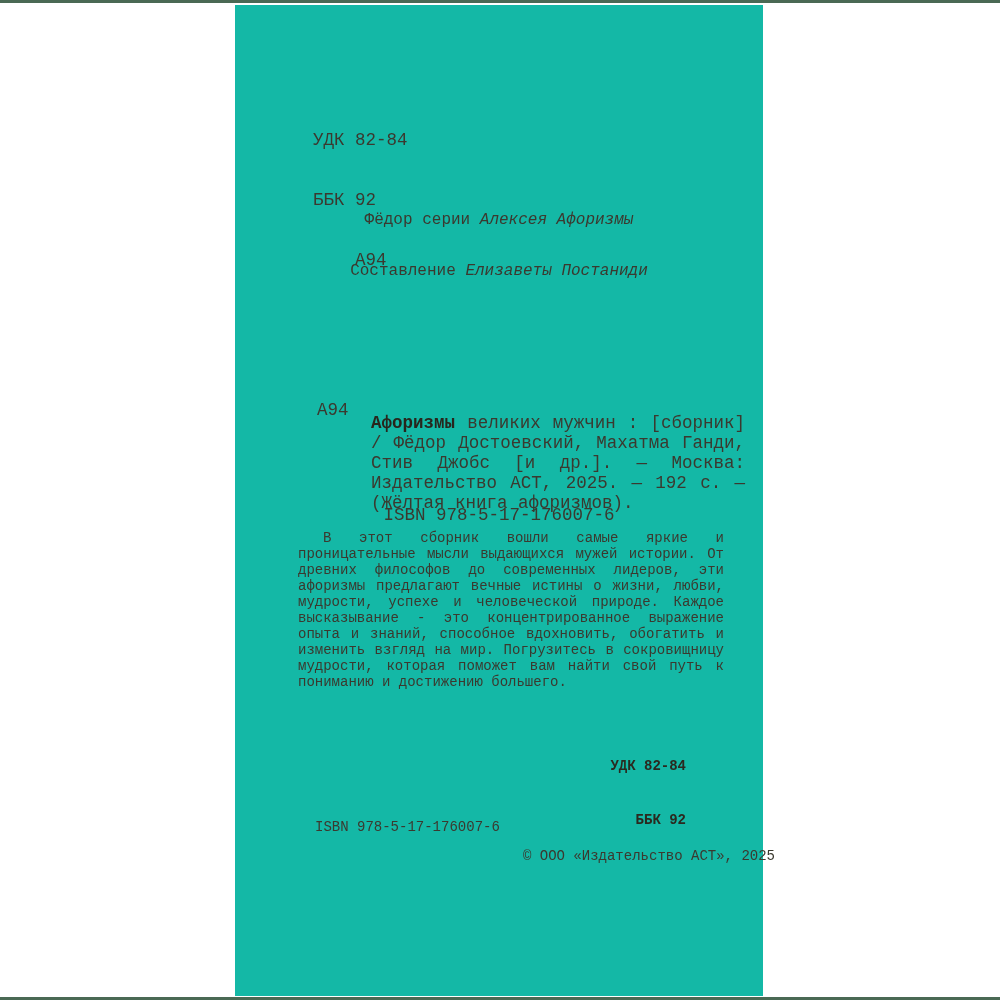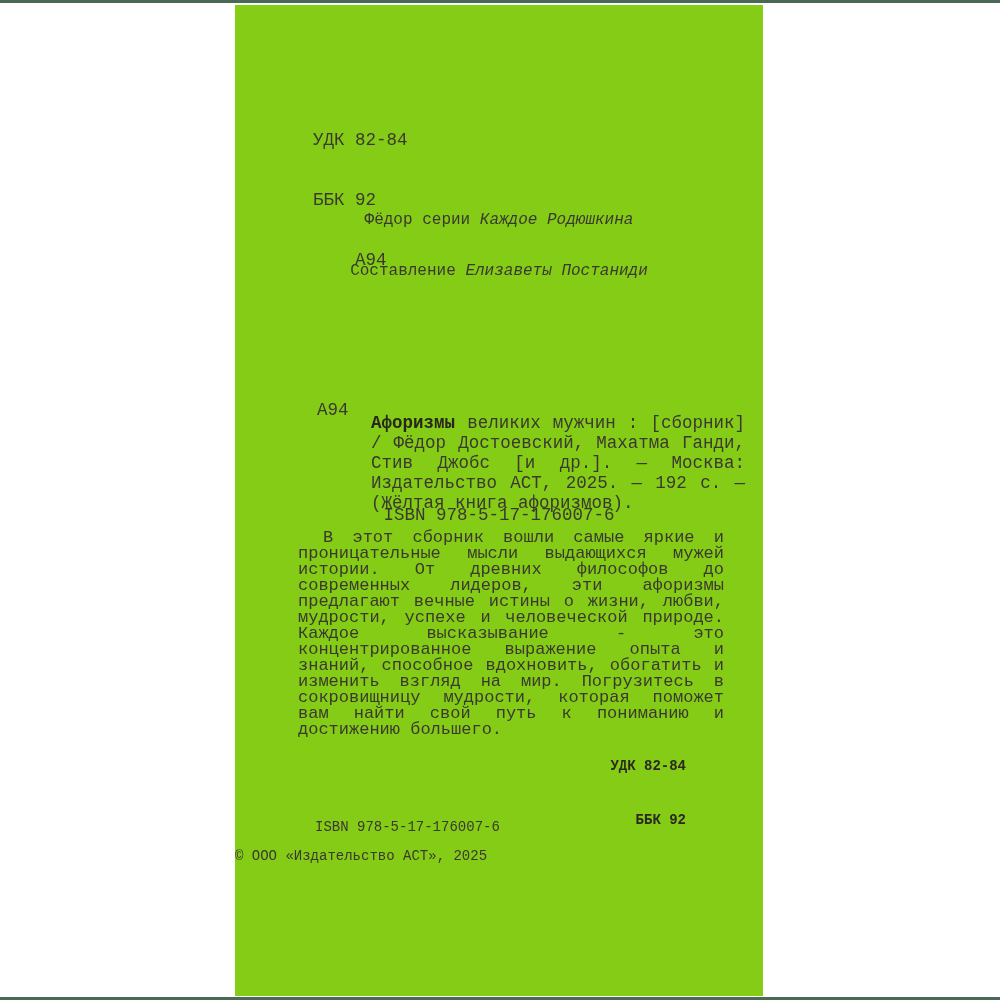--- a/index.html
+++ b/index.html
@@ -26,21 +26,21 @@
   }
   .edge-line.top { top: 0; }
   .edge-line.bottom { bottom: 0; }
 
   .page {
     position: absolute;
     left: 235px;
     top: 5px;
     width: 528px;
     height: 991px;
-    background: #84cc16;
+    background: #14b8a6;
     color: #3b392f;
   }
 
   
   .top-codes {
     position: absolute;
     left: 78px;
     top: 85px;
     font-size: 17.5px;
     line-height: 20px;
@@ -95,21 +95,21 @@
     font-size: 17.5px;
     line-height: 20px;
   }
 
   .annotation {
     position: absolute;
     left: 63px;
     top: 525px;
     width: 426px;
     margin: 0;
-    font-size: 17px;
+    font-size: 14px;
     line-height: 16px;
     text-align: justify;
     text-indent: 25px;
     font-family: Liberation Mono, monospace;
   }
 
   .codes-bottom {
     position: absolute;
     left: 0;
     top: 716px;
@@ -131,41 +131,42 @@
     font-size: 14px;
     line-height: 18px;
   }
   .footer-copy {
     position: absolute;
     left: 0;
     top: 842px;
     width: 616px;
     padding-right: 76px;
     box-sizing: border-box;
+    text-align: right;
     font-size: 14px;
     line-height: 18px;
   }
 </style>
 </head>
 <body>
 
 <div class="stage">
 
   <div class="edge-line top"></div>
 
   <div class="page">
 
     <div class="top-codes">
       <div>УДК 82-84</div>
       <div>ББК 92</div>
       <div class="author-code">А94</div>
     </div>
 
     <div class="credits">
-      <p><span>Фёдор серии</span> <span class="name">Каждое Родюшкина</span></p>
+      <p><span>Фёдор серии</span> <span class="name">Алексея Афоризмы</span></p>
       <p><span>Составление</span> <span class="name">Елизаветы Постаниди</span></p>
     </div>
 
     <div class="bib">
       <span class="bib-code">А94</span>
       <p class="bib-text"><b>Афоризмы</b> <span>великих мужчин : [сборник] / Фёдор Достоевский, Махатма Ганди, Стив Джобс [и др.]. — Москва: Издательство АСТ, 2025. — 192 с. — (Жёлтая книга афоризмов).</span></p>
     </div>
 
     <div class="isbn-mid">ISBN 978-5-17-176007-6</div>
 

